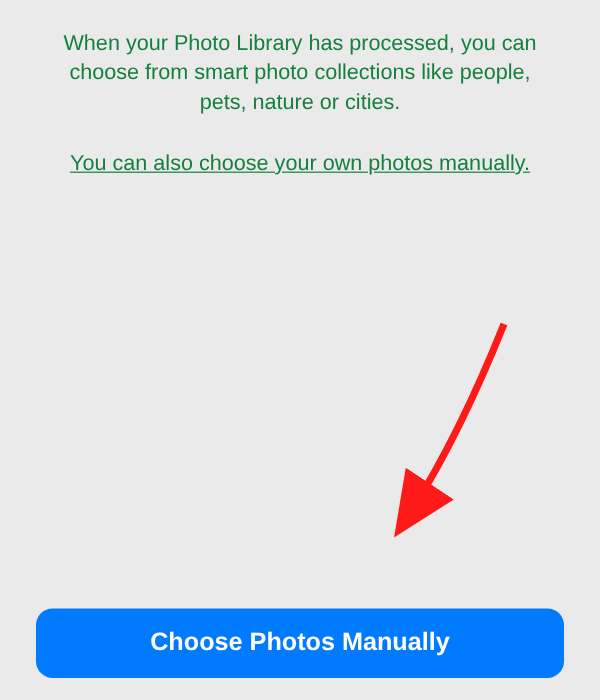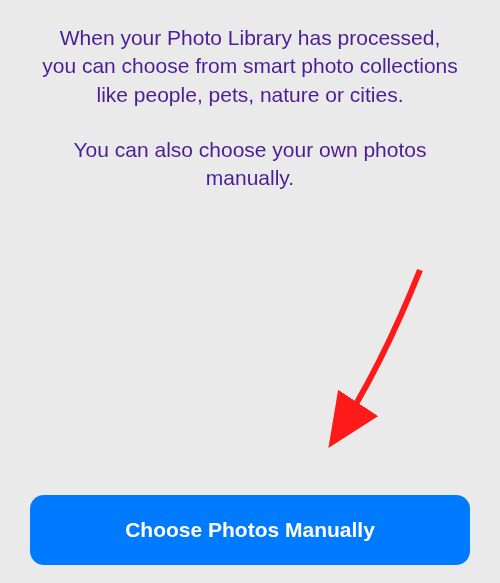--- a/index.html
+++ b/index.html
@@ -9,44 +9,45 @@
       background: #eaeaea;
       font-family: -apple-system, BlinkMacSystemFont, "Segoe UI", Helvetica, Arial, sans-serif;
       position: relative;
       overflow: hidden;
     }
     .content {
       padding: 24px 40px 0 40px;
       text-align: center;
     }
     .info-text {
-      color: #4c1d95;
-      font-size: 21px;
+      color: #15803d;
+      font-size: 18px;
       line-height: 1.35;
       font-weight: 400;
     }
     .info-text + .info-text {
       margin-top: 27px;
+      text-decoration: underline;
     }
     .bottom-actions {
       position: absolute;
       left: 0;
       right: 0;
       bottom: 18px;
       padding: 0 30px;
     }
     .primary-button {
       width: 100%;
       background: #007aff;
       color: #ffffff;
       font-size: 21px;
       font-weight: 700;
       border: none;
       border-radius: 14px;
-      height: 70px;
+      height: 58px;
       display: flex;
       align-items: center;
       justify-content: center;
       cursor: pointer;
     }
     .secondary-link {
       width: 100%;
       color: #007aff;
       font-size: 21px;
       font-weight: 700;

